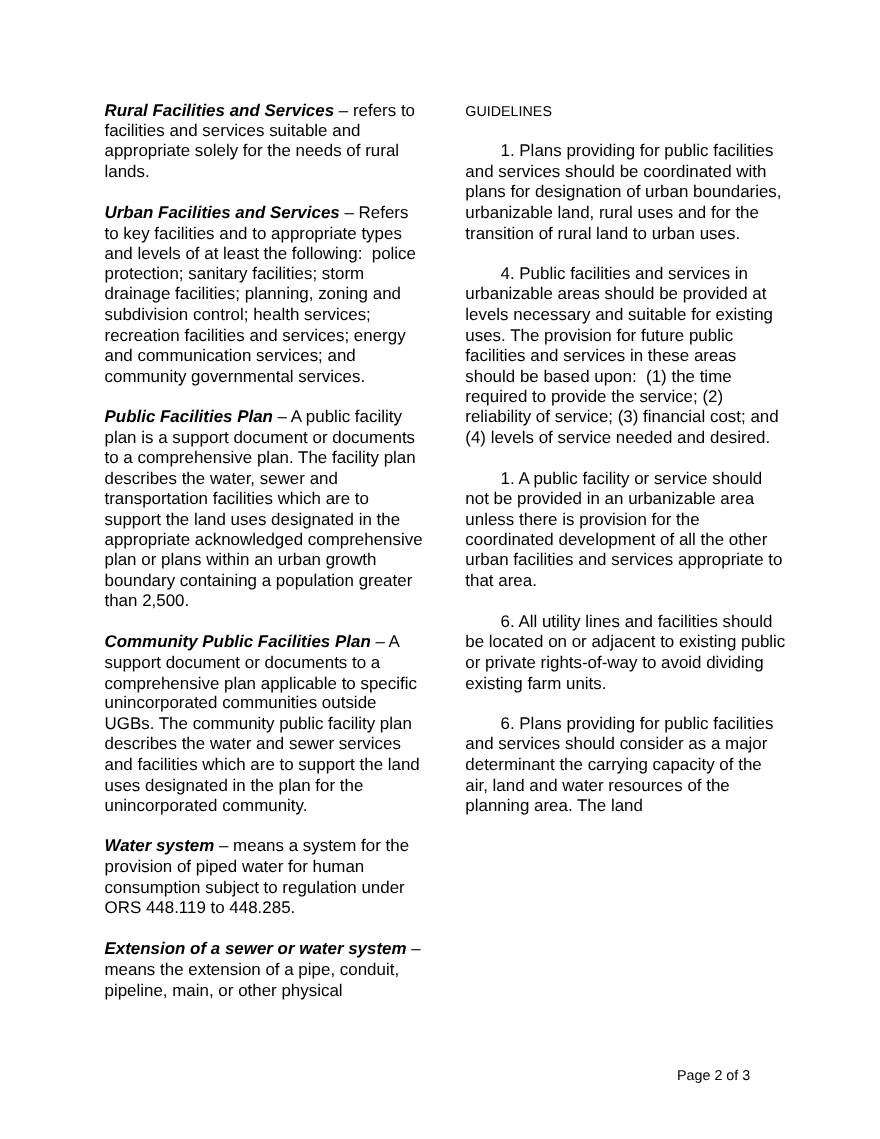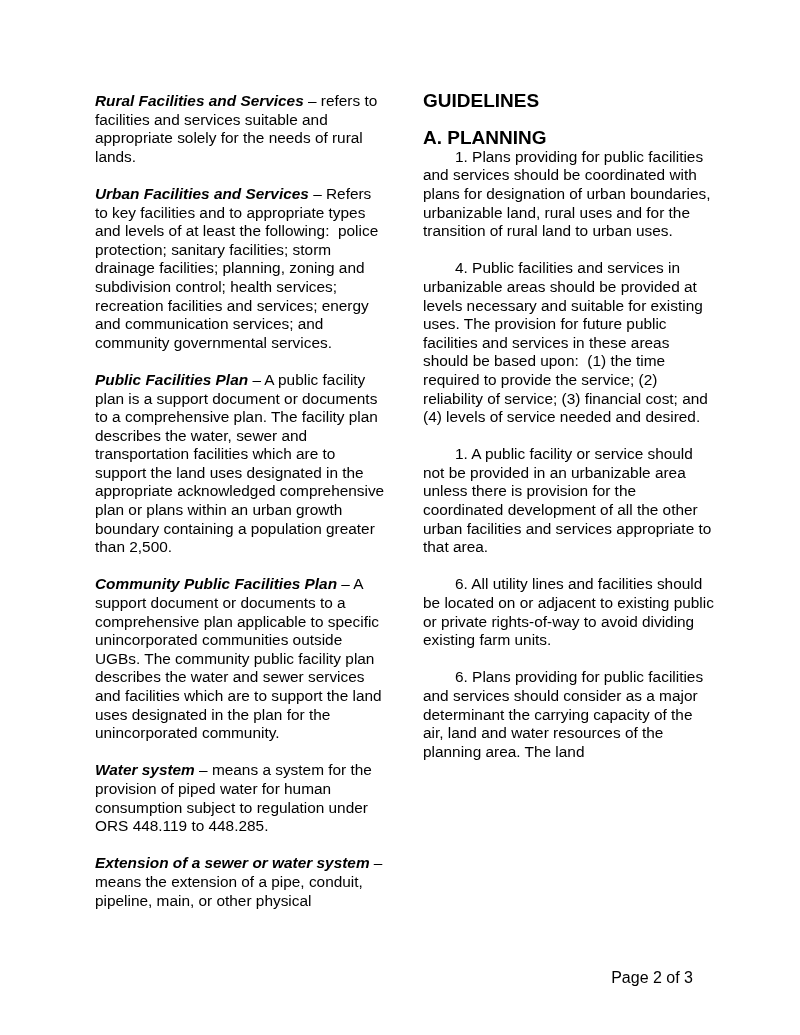--- a/index.html
+++ b/index.html
@@ -31,58 +31,57 @@
   }
   .page p {
     margin: 0 0 18.6px 0;
     white-space: pre-wrap;
   }
   .term {
     font-weight: bold;
     font-style: italic;
   }
   .heading {
-    font-weight: bold;
+    font-weight: normal;
     margin: 0 0 18.6px 0;
-    font-size: 19px;
+    font-size: 13px;
     line-height: 18.6px;
   }
   .heading-tight {
     margin-bottom: 0;
   }
   .item {
     margin: 0;
     text-indent: 32px;
   }
   .footer {
     position: absolute;
     top: 969px;
-    right: 107px;
-    font-size: 16px;
+    right: 118px;
+    font-size: 13px;
     line-height: 18.6px;
   }
 </style>
 </head>
 <body>
 
 <div class="page">
   <div class="columns">
 
     <div class="col col-left">
       <p><span class="term">Rural Facilities and Services</span><span> – refers to facilities and services suitable and appropriate solely for the needs of rural lands.</span></p>
       <p><span class="term">Urban Facilities and Services</span><span> – Refers to key facilities and to appropriate types and levels of at least the following:  police protection; sanitary facilities; storm drainage facilities; planning, zoning and subdivision control; health services; recreation facilities and services; energy and communication services; and community governmental services.</span></p>
       <p><span class="term">Public Facilities Plan</span><span> – A public facility plan is a support document or documents to a comprehensive plan. The facility plan describes the water, sewer and transportation facilities which are to support the land uses designated in the appropriate acknowledged comprehensive plan or plans within an urban growth boundary containing a population greater than 2,500.</span></p>
       <p><span class="term">Community Public Facilities Plan</span><span> – A support document or documents to a comprehensive plan applicable to specific unincorporated communities outside UGBs. The community public facility plan describes the water and sewer services and facilities which are to support the land uses designated in the plan for the unincorporated community.</span></p>
       <p><span class="term">Water system</span><span> – means a system for the provision of piped water for human consumption subject to regulation under ORS 448.119 to 448.285.</span></p>
       <p><span class="term">Extension of a sewer or water system</span><span> – means the extension of a pipe, conduit, pipeline, main, or other physical</span></p>
     </div>
 
     <div class="col">
       <div class="heading">GUIDELINES</div>
-      <div class="heading heading-tight">A. PLANNING</div>
       <p class="item">1. Plans providing for public facilities and services should be coordinated with plans for designation of urban boundaries, urbanizable land, rural uses and for the transition of rural land to urban uses.</p>
       <p class="item">4. Public facilities and services in urbanizable areas should be provided at levels necessary and suitable for existing uses. The provision for future public facilities and services in these areas should be based upon:  (1) the time required to provide the service; (2) reliability of service; (3) financial cost; and (4) levels of service needed and desired.</p>
       <p class="item">1. A public facility or service should not be provided in an urbanizable area unless there is provision for the coordinated development of all the other urban facilities and services appropriate to that area.</p>
       <p class="item">6. All utility lines and facilities should be located on or adjacent to existing public or private rights-of-way to avoid dividing existing farm units.</p>
       <p class="item">6. Plans providing for public facilities and services should consider as a major determinant the carrying capacity of the air, land and water resources of the planning area. The land</p>
     </div>
 
   </div>
 
   <div class="footer">Page 2 of 3</div>

